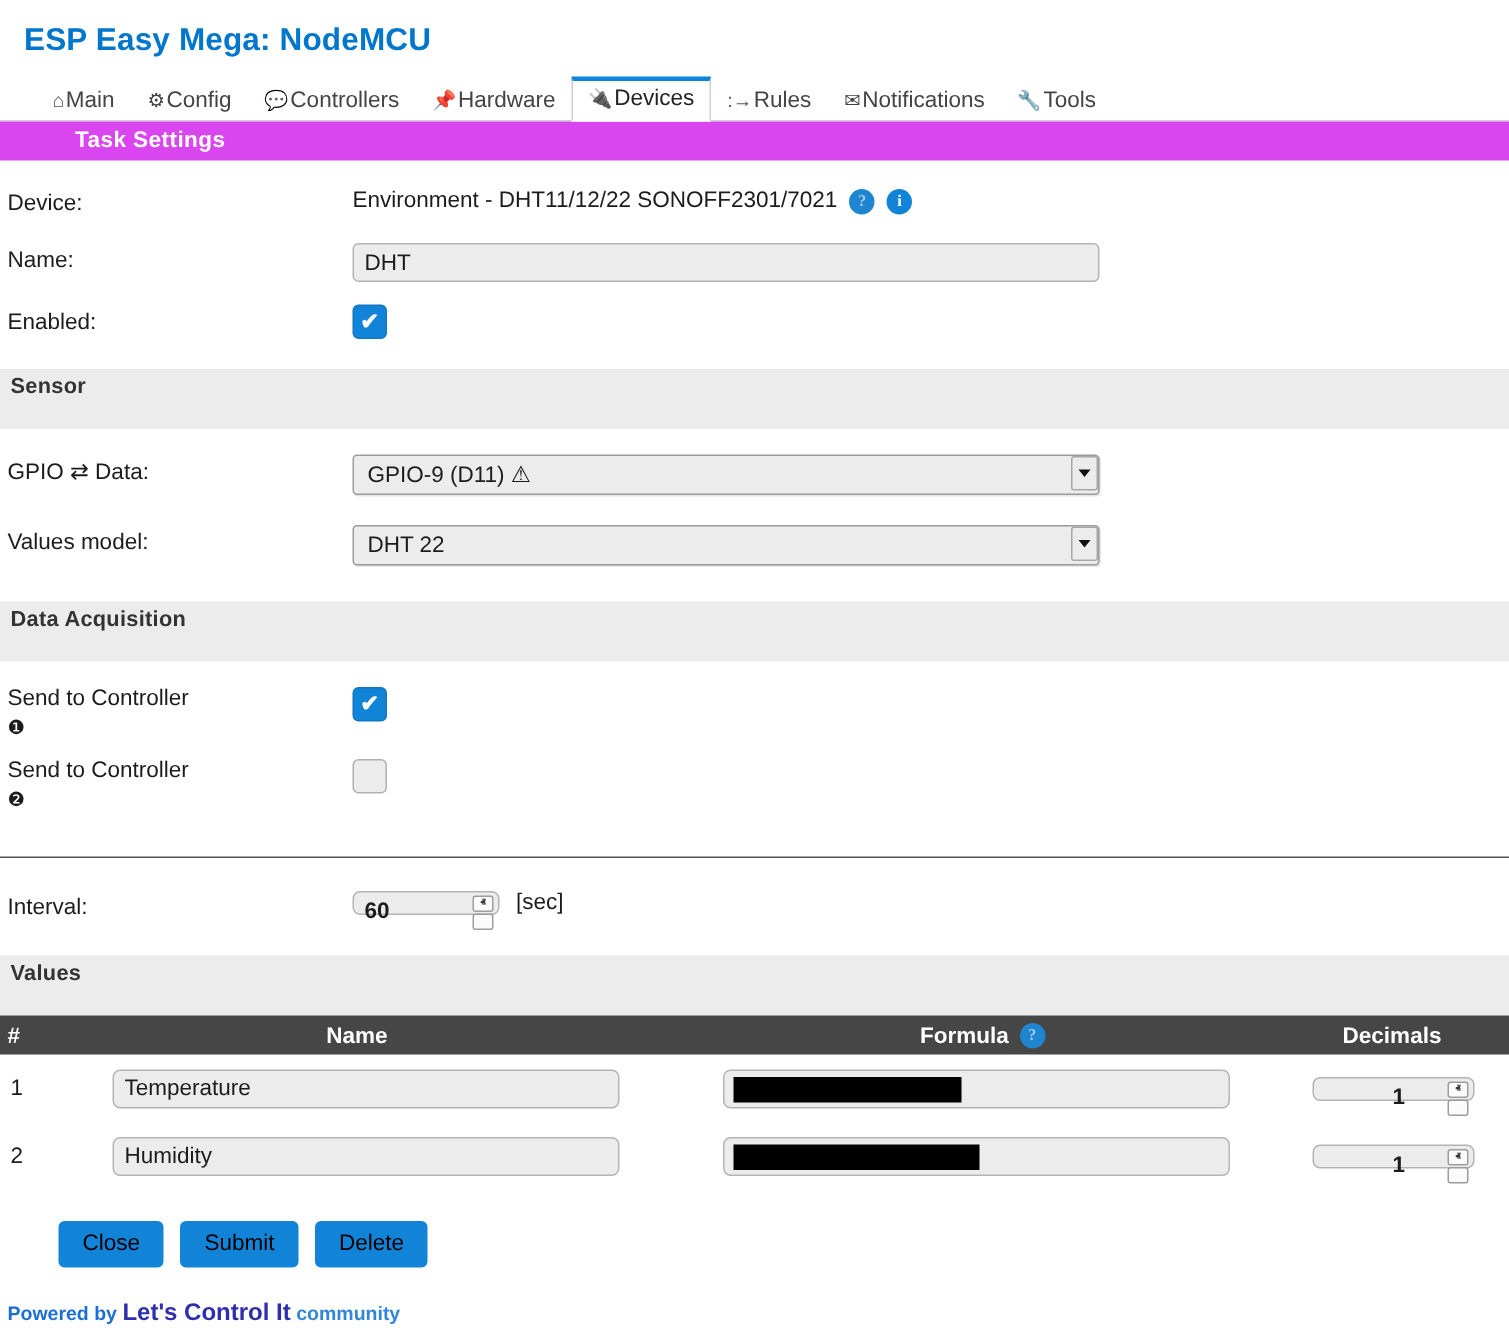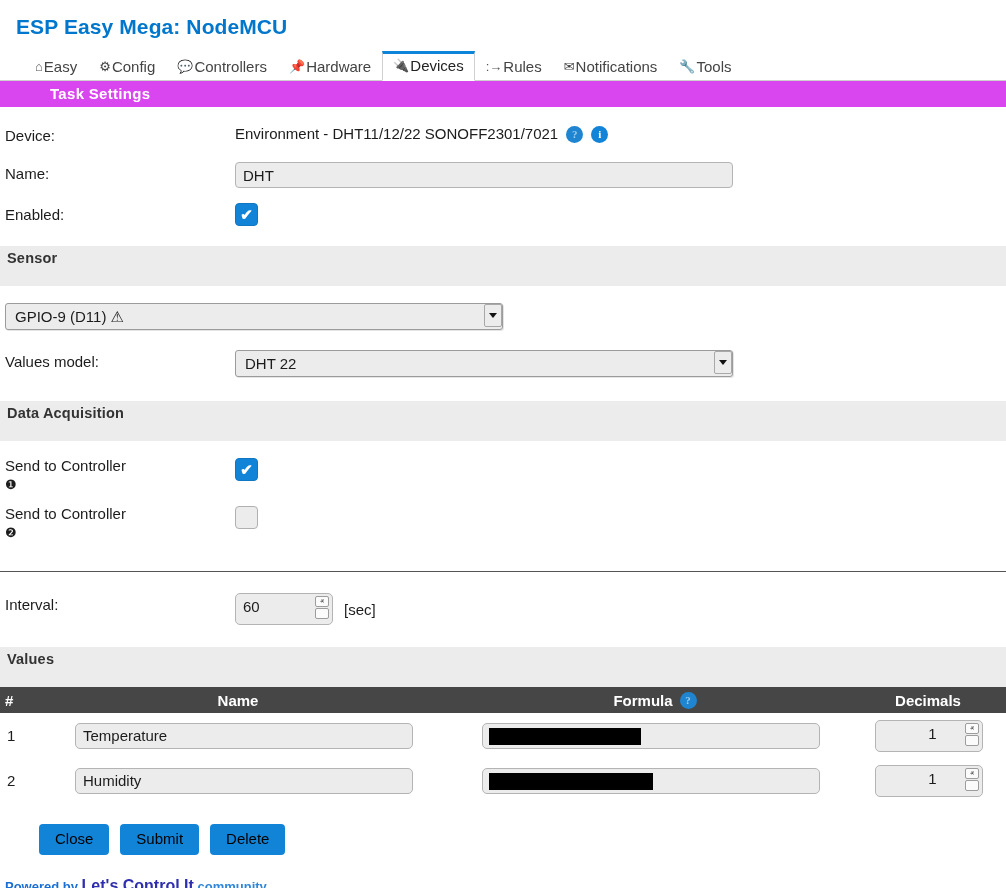--- a/index.html
+++ b/index.html
@@ -212,21 +212,22 @@
   }
 
   
   .spin {
     position: relative;
     display: inline-block;
     background: #ececec;
     border: 1px solid #b4b4b4;
     border-radius: 5px;
     box-sizing: border-box;
-    height: 32px;
+    height: 16px;
+    font-weight: bold;
   }
   .spin .sv {
     font-size: 15px;
     line-height: 25px;
     padding-left: 7px;
     color: #1c1c1c;
   }
   .spin .arrows {
     position: absolute;
     right: 3px; top: 2px;
@@ -346,21 +347,21 @@
 </head>
 <body>
 
 <div class="page-header">
   <div class="brand-title">ESP Easy Mega: NodeMCU</div>
 </div>
 
 <div class="tabbar">
   <div class="tab">
     <span class="tico ico-main">⌂</span>
-    <span>Easy</span>
+    <span>Main</span>
   </div>
   <div class="tab">
     <span class="tico ico-config">⚙</span>
     <span>Config</span>
   </div>
   <div class="tab">
     <span class="tico ico-ctrl">💬</span>
     <span>Controllers</span>
   </div>
   <div class="tab">
@@ -408,20 +409,21 @@
 <div class="frow" style="margin-top:15px;">
   <div class="flabel">Enabled:</div>
   <div class="fval">
     <span class="cbox on">✔</span>
   </div>
 </div>
 
 <div class="bar-light" style="margin-top:20px;">Sensor</div>
 
 <div class="frow" style="margin-top:17px;">
+  <div class="flabel">GPIO ⇄ Data:</div>
   <div class="fval">
     <div class="sel-wrap">
       <div class="sel-face">GPIO-9 (D11) ⚠</div>
       <div class="sel-btn">
           <i class="caret"></i>
         </div>
     </div>
   </div>
 </div>
 

